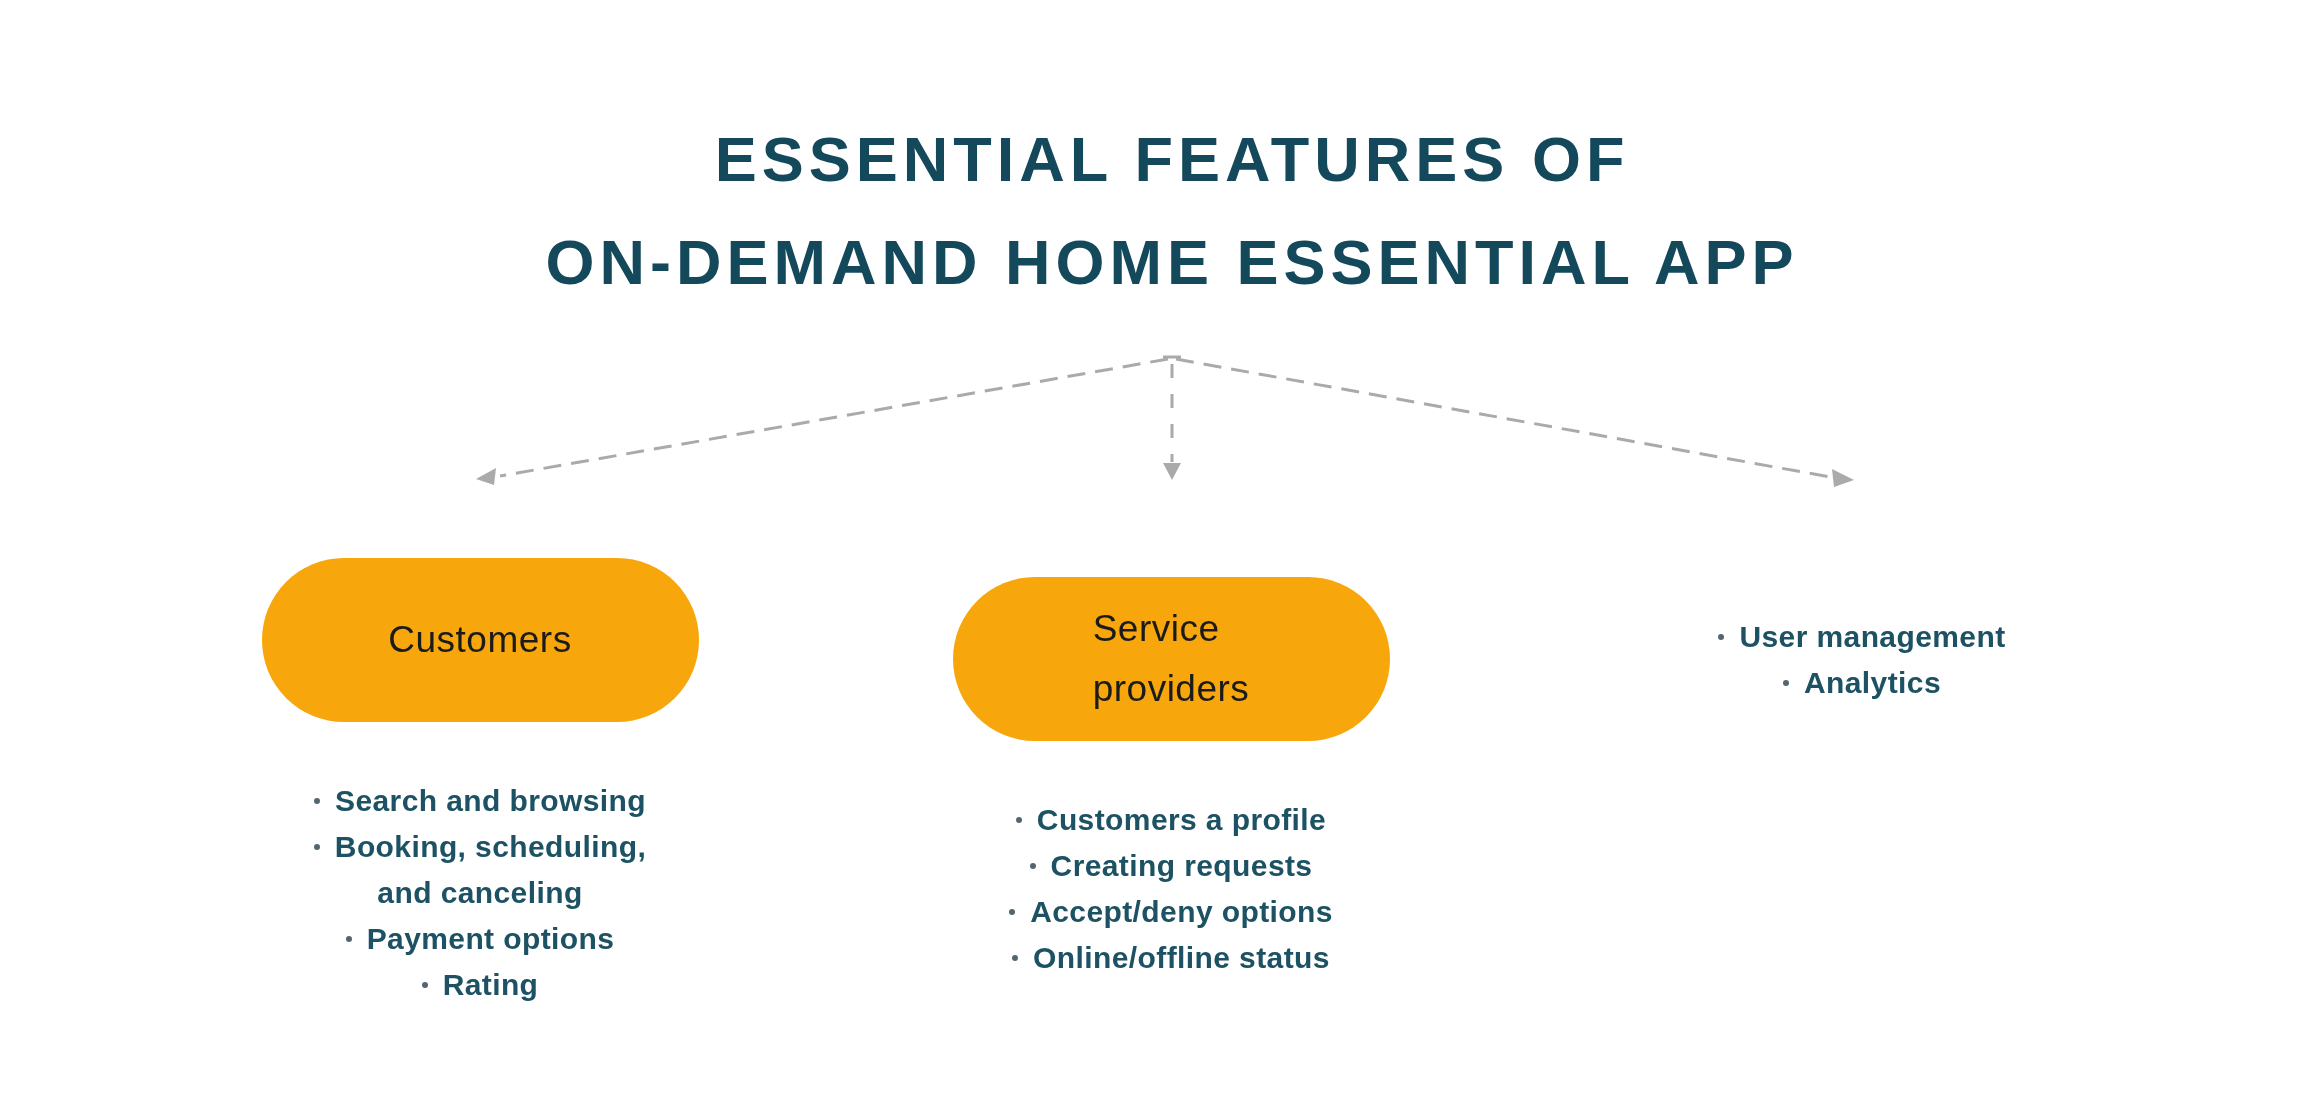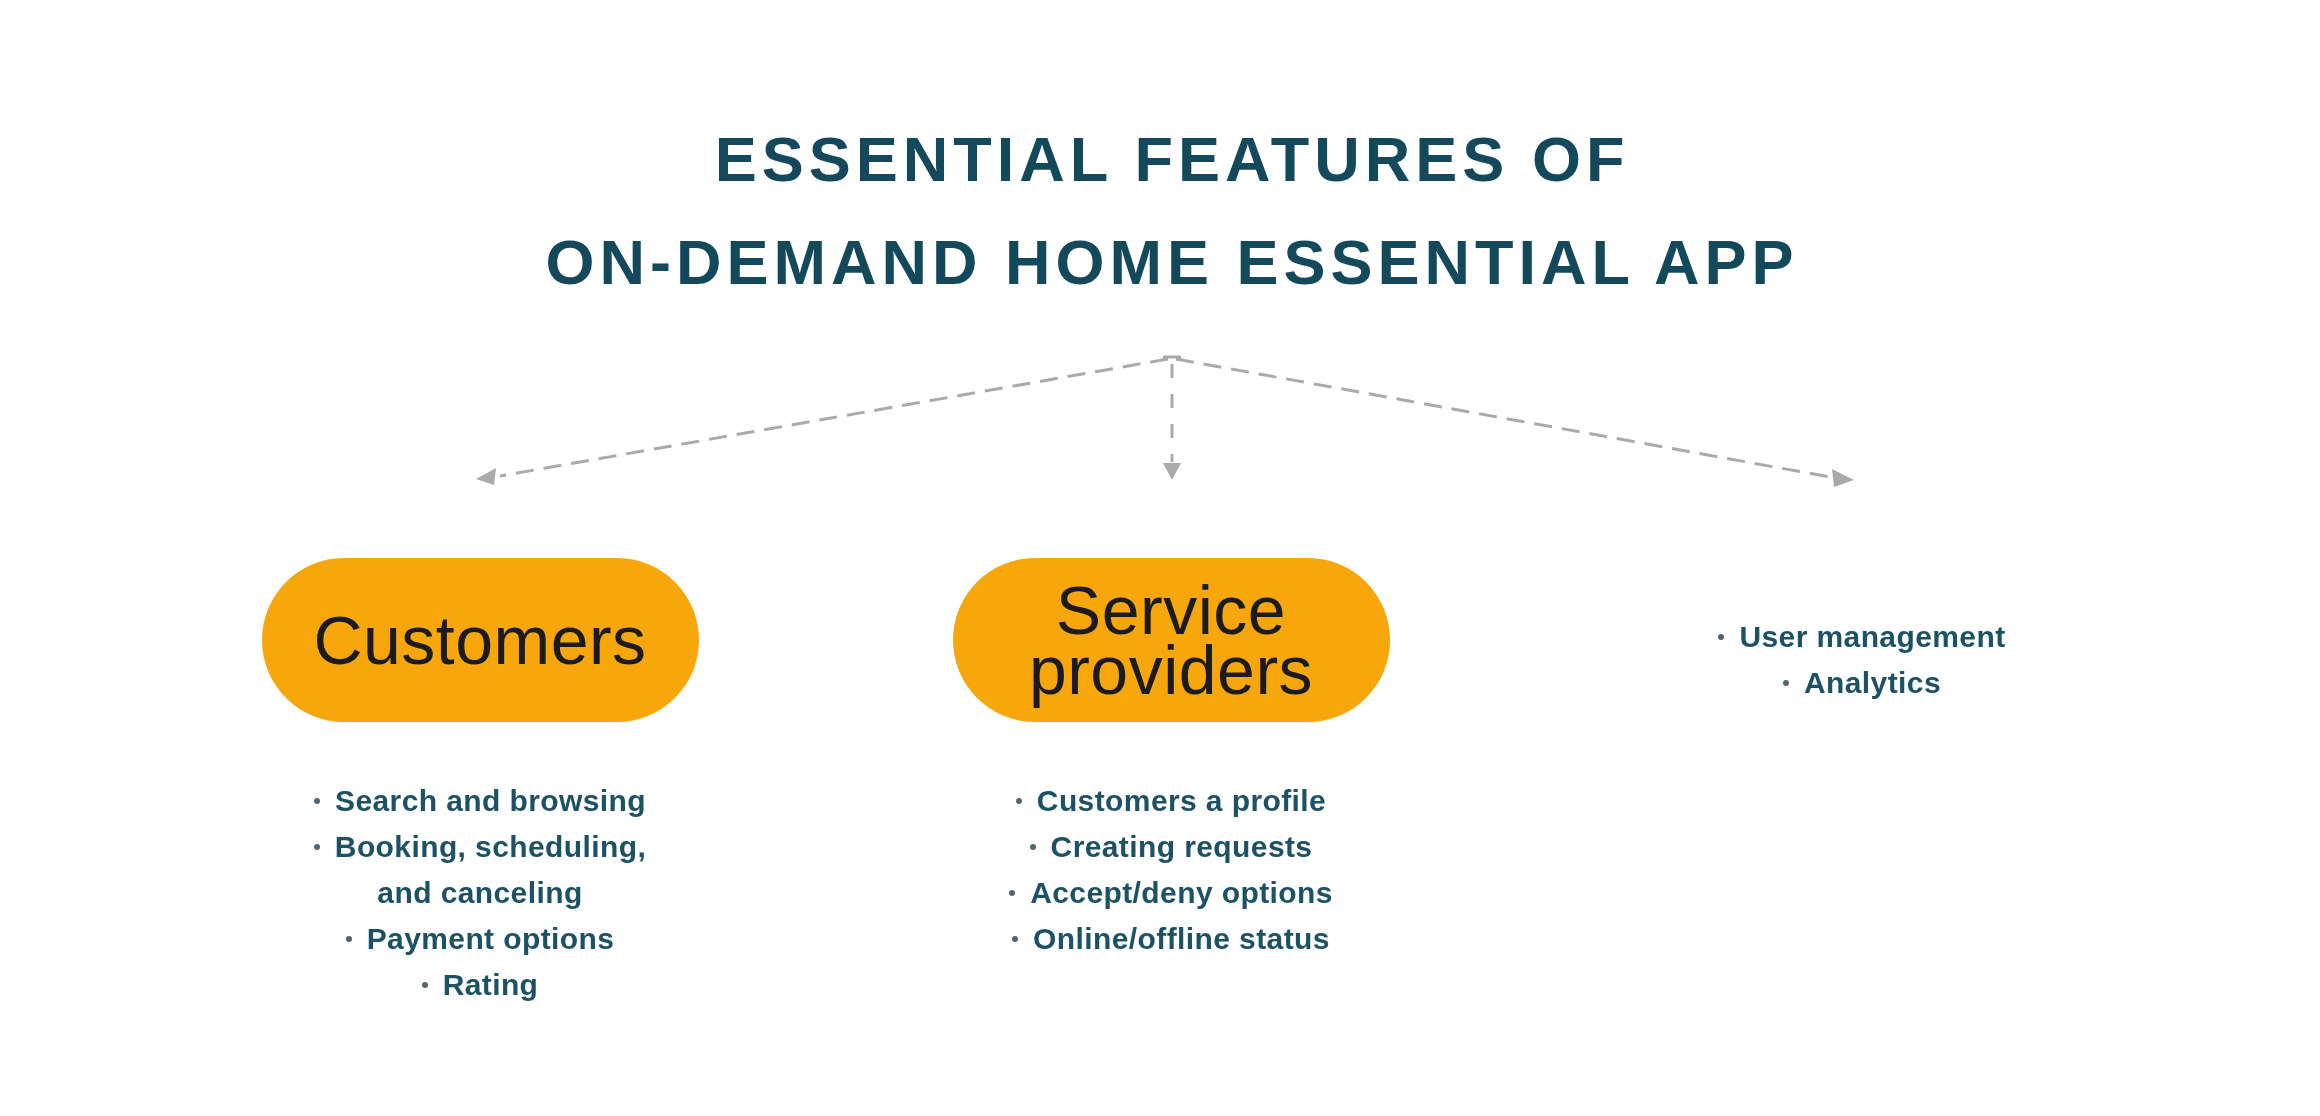--- a/index.html
+++ b/index.html
@@ -30,31 +30,31 @@
   .connectors{position:absolute;left:430px;top:338px;width:1480px;height:170px;}
   .dash{stroke:var(--connector);stroke-width:3;fill:none;}
   .dash-diag{stroke-dasharray:18 10;}
   .dash-vert{stroke-dasharray:14 16;}
   .ah{fill:var(--connector);stroke:none;}
   .cap{stroke:var(--connector);stroke-width:3;}
 
   
   .col{position:absolute;top:558px;width:480px;}
   .col-0{left:240px;}
-  .col-1{left:931px;}
+  .col-1{left:931px;margin-top:19px;}
   .col-2{left:1622px;}
 
   .pill{
     width:437px;height:164px;margin:0 auto;border-radius:82px;
     background:var(--accent_orange);
     display:flex;align-items:center;justify-content:center;
   }
   .pill-label{
-    color:var(--pill_text);font-size:68px;line-height:60px;
-    text-align:center;letter-spacing:0.5px;
+    color:var(--pill_text);font-size:37px;line-height:60px;
+    text-align:left;letter-spacing:0.5px;
   }
 
   .features{
     margin-top:56px;text-align:center;
     color:var(--body_text);font-size:30px;line-height:46px;letter-spacing:0.4px;
   }
   .feature-item{text-align:center;font-weight:bold;}
   .dot{
     display:inline-block;width:6px;height:6px;border-radius:50%;
     background:var(--bullet);vertical-align:middle;margin:-4px 15px 0 0;

